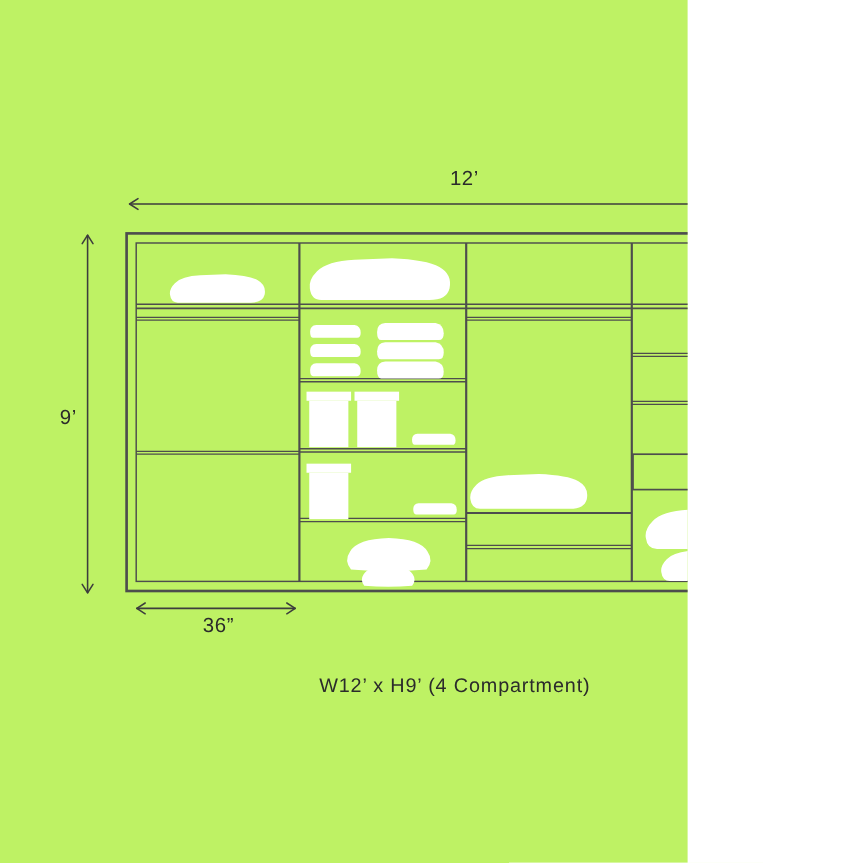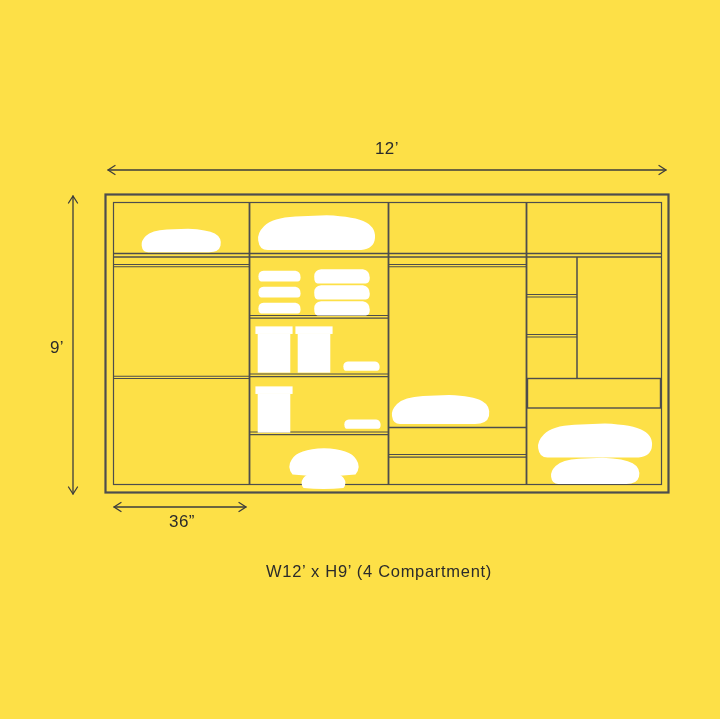--- a/index.html
+++ b/index.html
@@ -1,17 +1,17 @@
 <!DOCTYPE html>
 <html><head>
 <meta charset="utf-8">
 <style>
   html,body{margin:0;padding:0;background:#ffffff;}
   body{width:720px;height:719px;font-family:"Liberation Sans",sans-serif;}
-  .canvas{position:relative;width:720px;height:719px;background:#fde047;overflow:hidden;}
+  .canvas{position:relative;width:573px;height:719px;background:#bef264;overflow:hidden;}
   svg{position:absolute;left:0;top:0;}
   .struct{stroke:#4d4d4d;fill:none;}
   .dim{stroke:#3d3d3d;fill:none;stroke-width:1.3;stroke-linecap:round;stroke-linejoin:round;}
   text{fill:#2b2b2b;font-family:"Liberation Sans",sans-serif;font-size:17px;letter-spacing:0.5px;}
   text.caption{font-size:16.5px;letter-spacing:0.7px;}
 </style>
 </head>
 <body>
 
 <div class="canvas">

